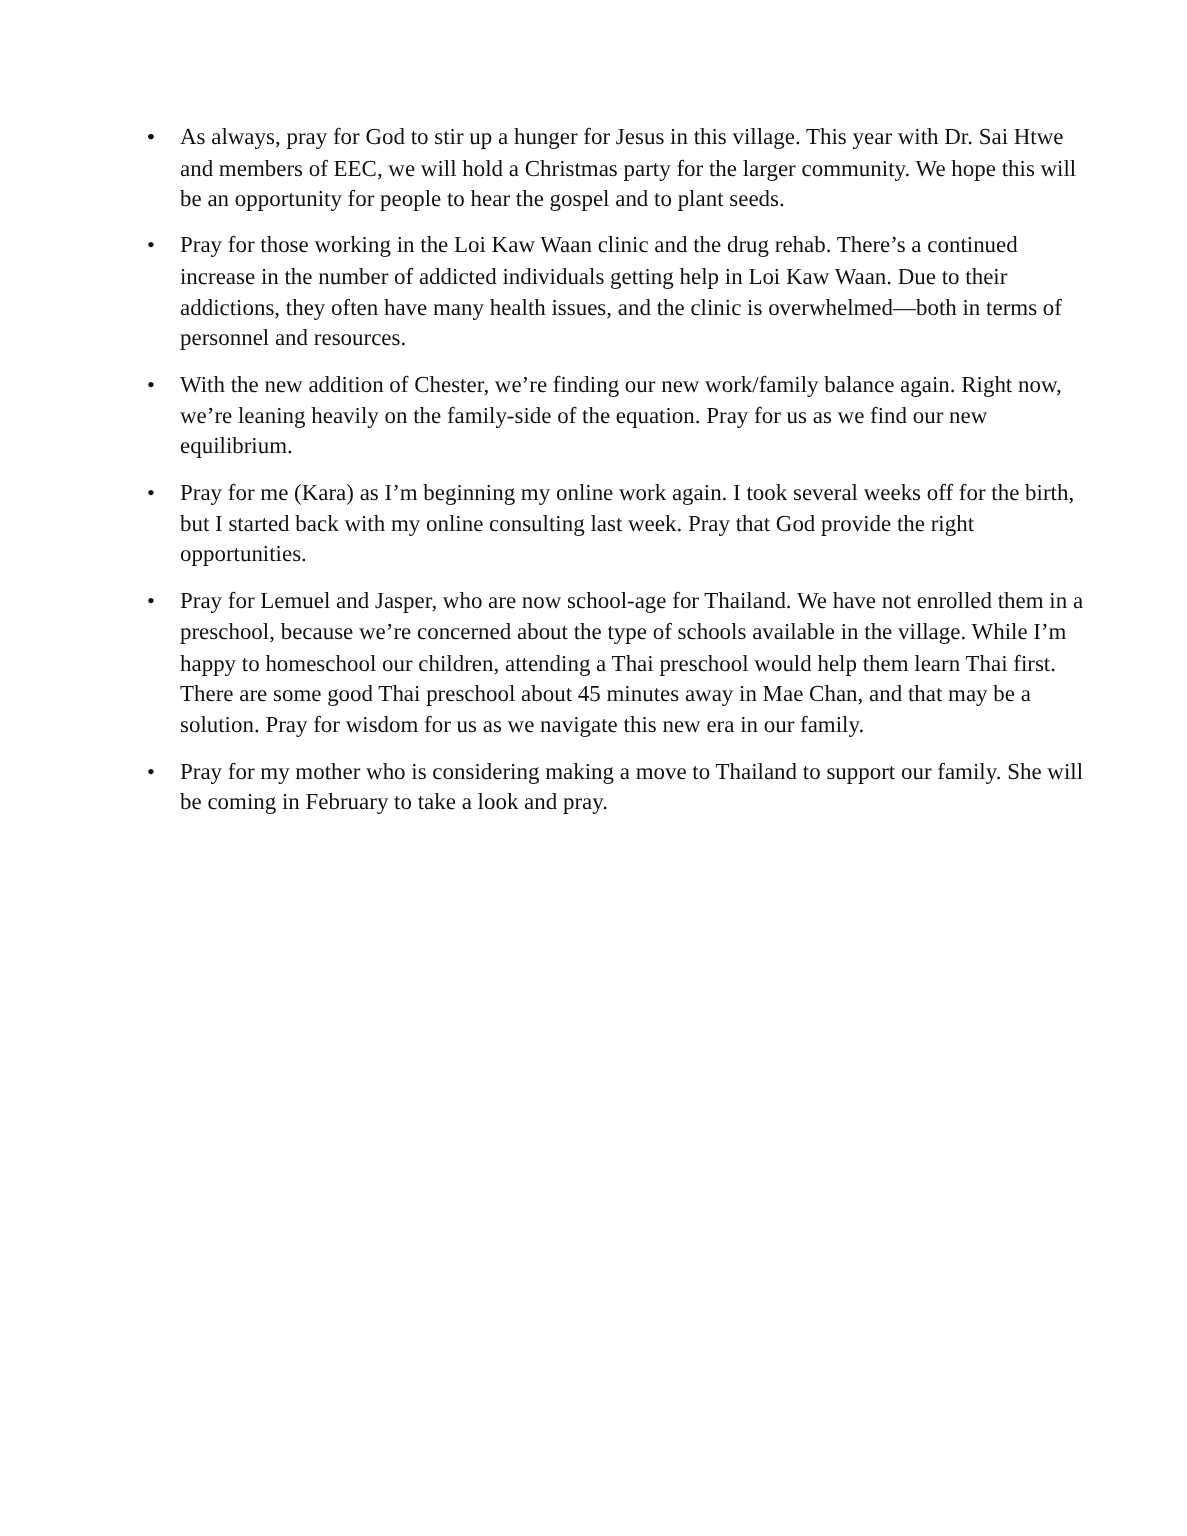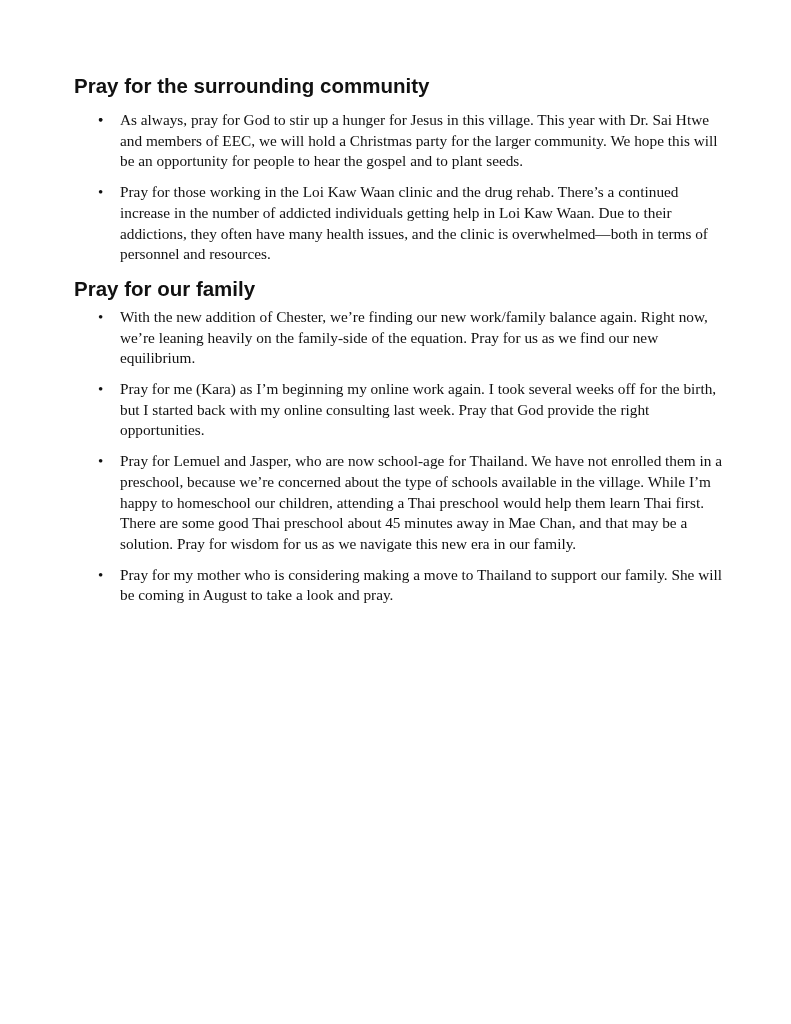--- a/index.html
+++ b/index.html
@@ -28,27 +28,25 @@
       position: absolute;
       left: 24px;
       top: 0;
       font-size: 15px;
     }
   </style>
 </head>
 <body>
 
 <div class="page">
-  <h2>Pray for the surrounding community</h2>
   <ul>
     <li><span class="bullet">•</span></li>
     <li><span class="bullet">•</span><span>As always, pray for God to stir up a hunger for Jesus in this village. This year with Dr. Sai Htwe and members of EEC, we will hold a Christmas party for the larger community. We hope this will be an opportunity for people to hear the gospel and to plant seeds.</span></li>
     <li><span class="bullet">•</span><span>Pray for those working in the Loi Kaw Waan clinic and the drug rehab. There’s a continued increase in the number of addicted individuals getting help in Loi Kaw Waan. Due to their addictions, they often have many health issues, and the clinic is overwhelmed—both in terms of personnel and resources.</span></li>
   </ul>
 
-  <h2 class="second">Pray for our family</h2>
   <ul>
     <li><span class="bullet">•</span><span>With the new addition of Chester, we’re finding our new work/family balance again. Right now, we’re leaning heavily on the family-side of the equation. Pray for us as we find our new equilibrium.</span></li>
     <li><span class="bullet">•</span><span>Pray for me (Kara) as I’m beginning my online work again. I took several weeks off for the birth, but I started back with my online consulting last week. Pray that God provide the right opportunities.</span></li>
     <li><span class="bullet">•</span><span>Pray for Lemuel and Jasper, who are now school-age for Thailand. We have not enrolled them in a preschool, because we’re concerned about the type of schools available in the village. While I’m happy to homeschool our children, attending a Thai preschool would help them learn Thai first. There are some good Thai preschool about 45 minutes away in Mae Chan, and that may be a solution. Pray for wisdom for us as we navigate this new era in our family.</span></li>
-    <li><span class="bullet">•</span><span>Pray for my mother who is considering making a move to Thailand to support our family. She will be coming in August to take a look and pray.</span></li>
+    <li><span class="bullet">•</span><span>Pray for my mother who is considering making a move to Thailand to support our family. She will be coming in February to take a look and pray.</span></li>
   </ul>
 </div>
 
 </body></html>

